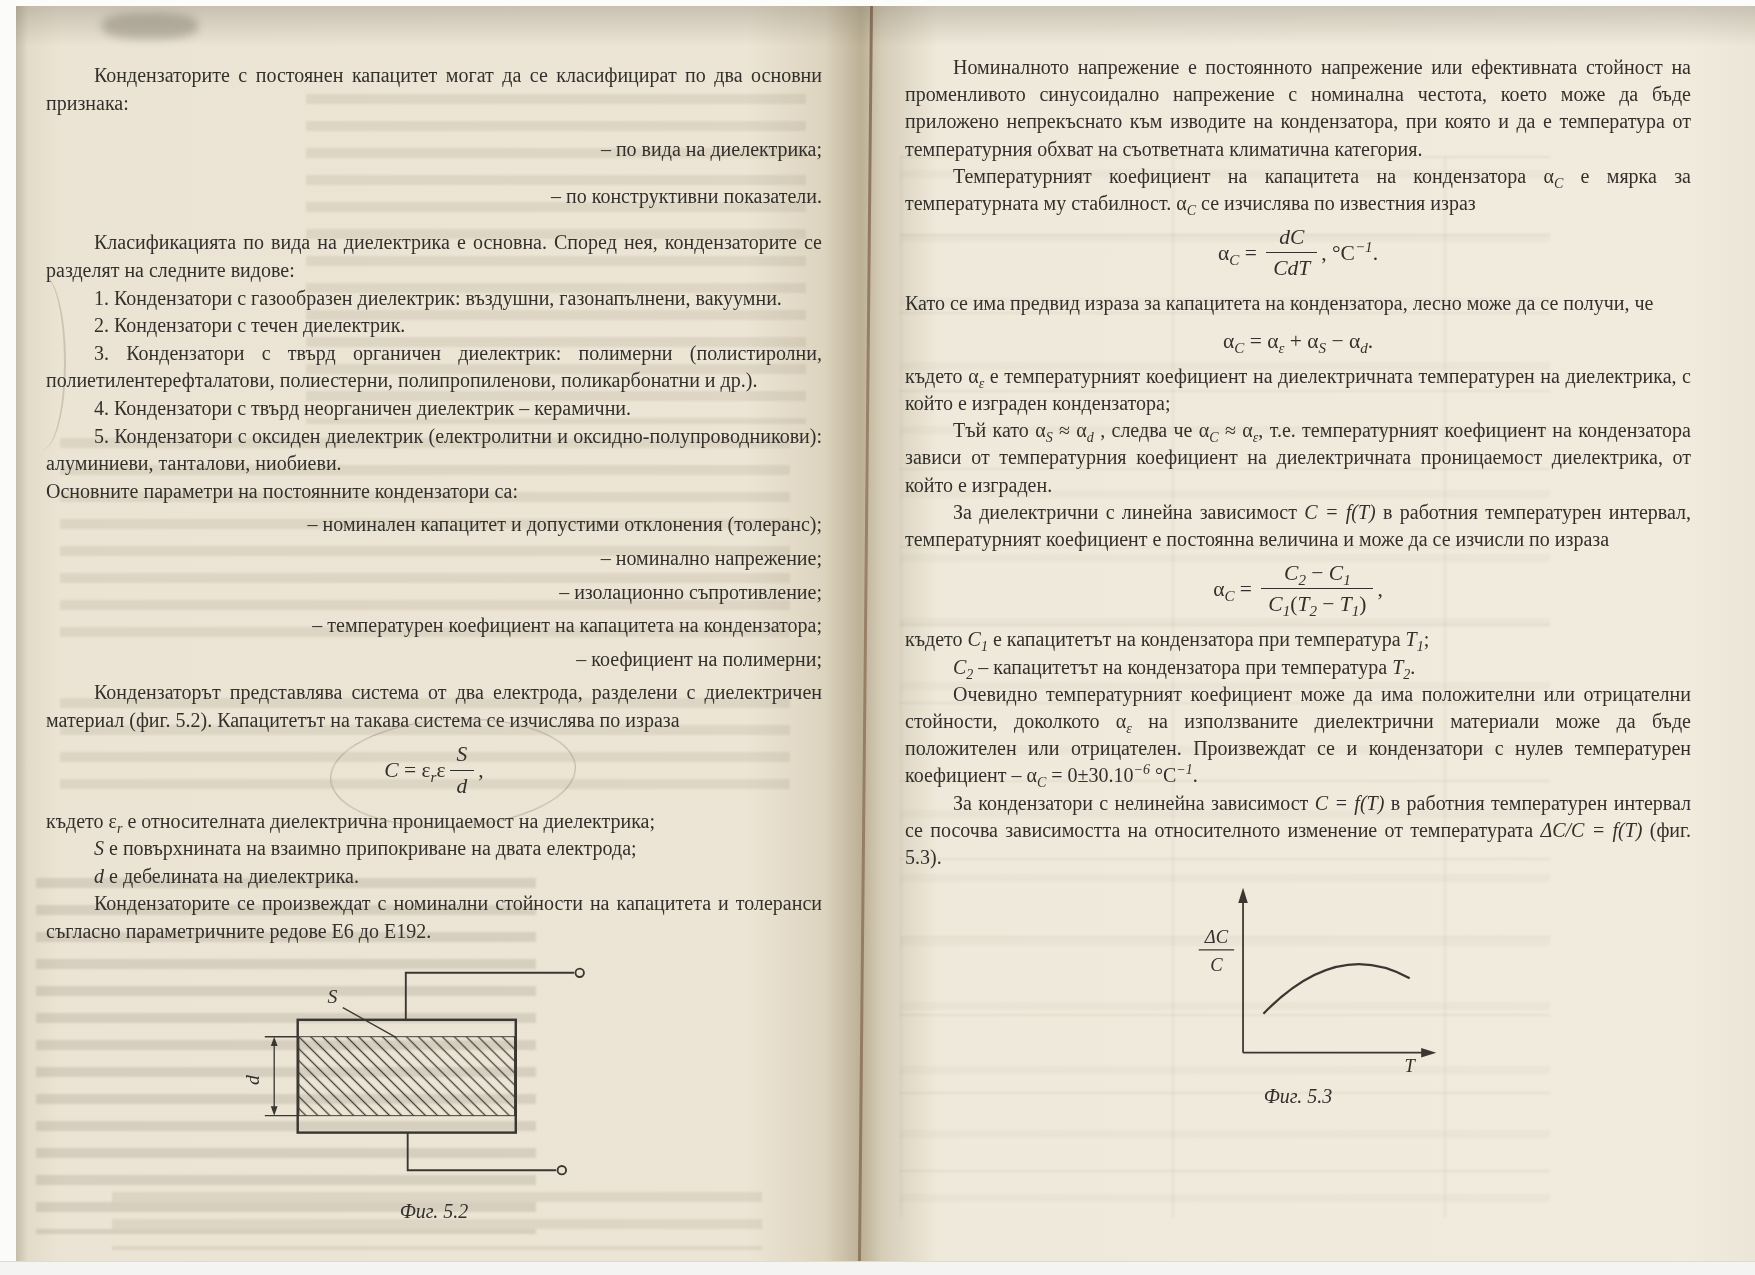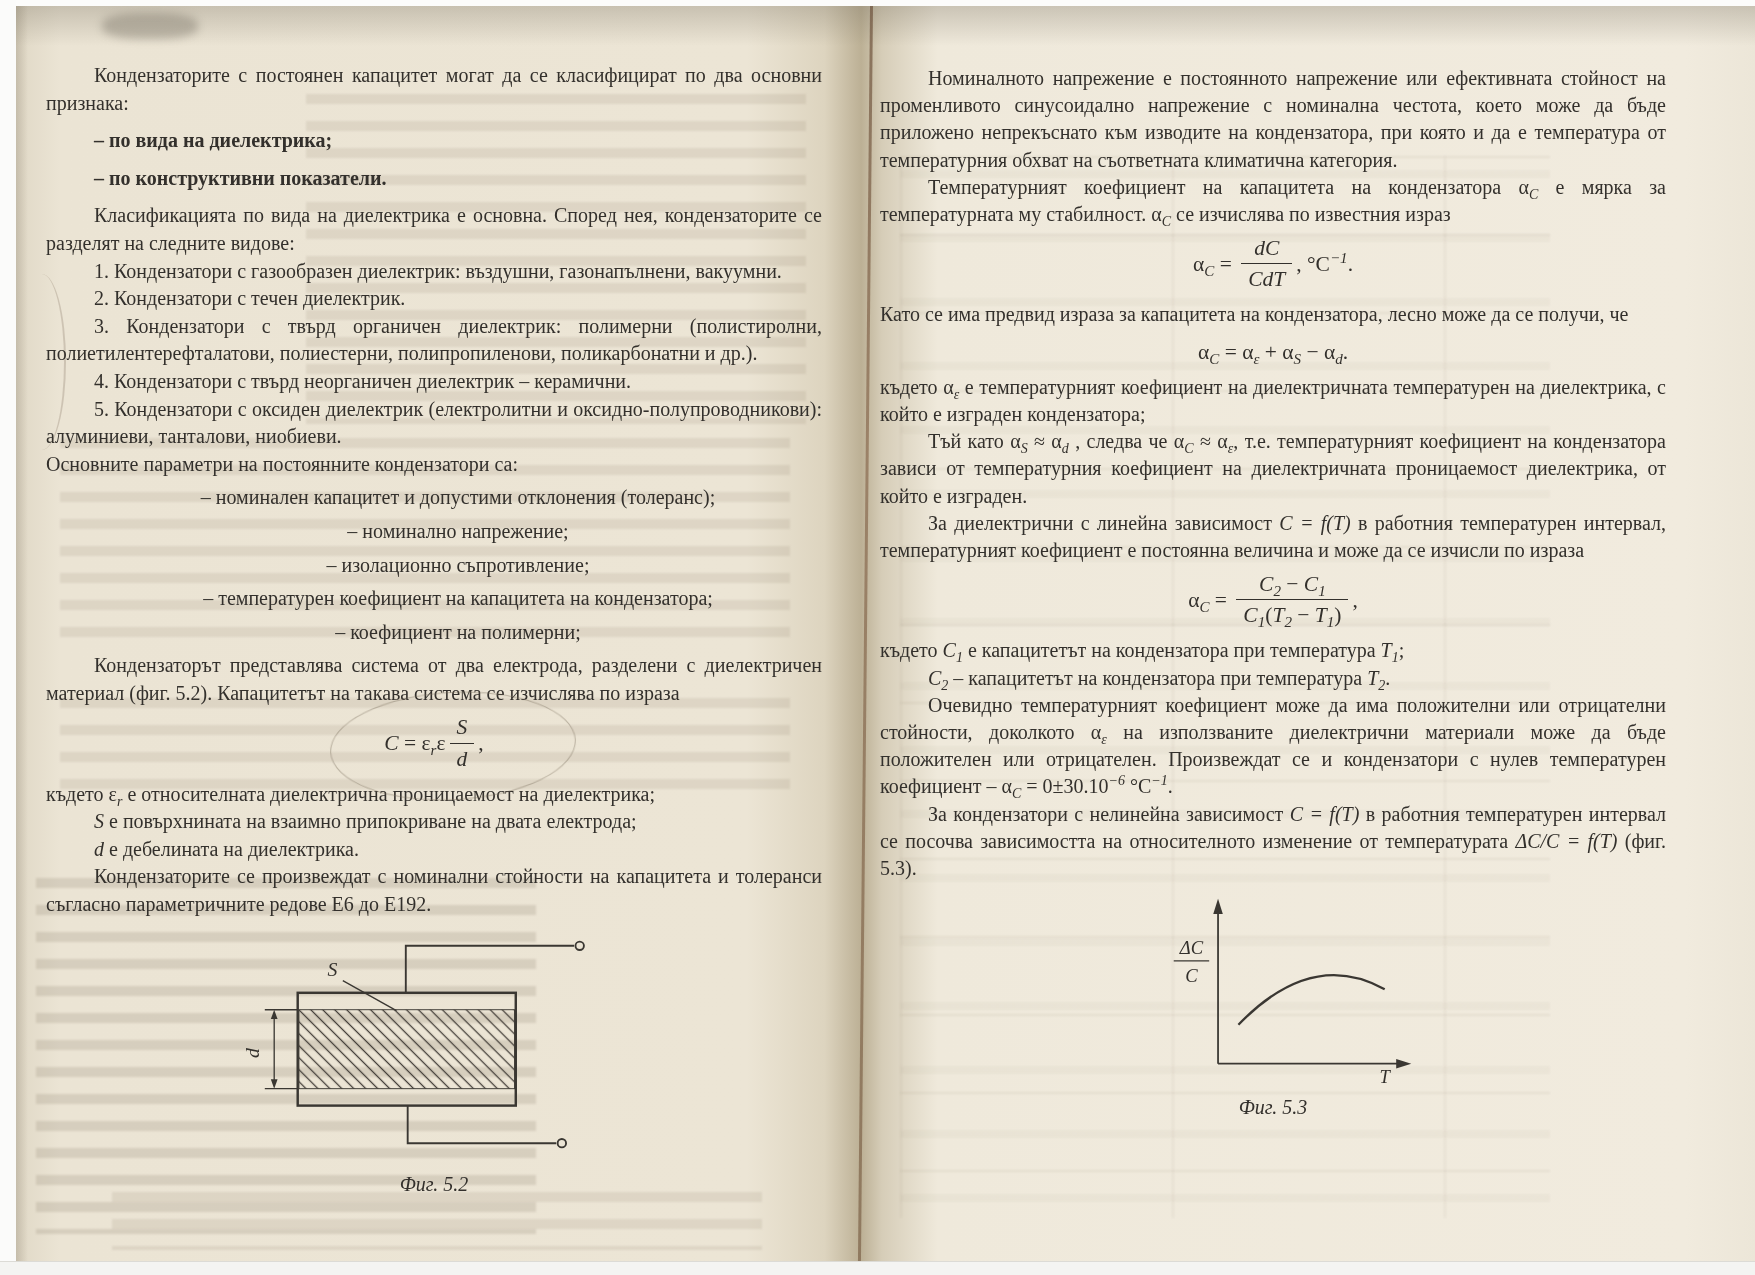--- a/index.html
+++ b/index.html
@@ -37,26 +37,26 @@
   .ghost.strong{background:repeating-linear-gradient(180deg,rgba(108,95,74,.16) 0 10px,rgba(108,95,74,0) 10px 27px);}
   .ghost-grid{position:absolute;pointer-events:none;filter:blur(.9px);opacity:.8;
     background-image:
       repeating-linear-gradient(180deg,rgba(108,95,74,.10) 0 1.6px,rgba(108,95,74,0) 1.6px 78px),
       repeating-linear-gradient(90deg,rgba(108,95,74,.09) 0 1.6px,rgba(108,95,74,0) 1.6px 272px),
       repeating-linear-gradient(180deg,rgba(108,95,74,.05) 14px 22px,rgba(108,95,74,0) 22px 78px);}
 
   
   .col{position:absolute;color:#33302c;font-size:20px;text-rendering:optimizeLegibility;}
   .col-left{left:30px;top:56px;width:776px;line-height:27.6px;}
-  .col-right{left:864px;top:48px;width:786px;line-height:27.2px;margin-top:11px;}
+  .col-right{left:889px;top:48px;width:786px;line-height:27.2px;}
 
   p{margin:0;text-align:justify;text-indent:48px;}
   p.ni{text-indent:0;}
-  p.li{text-align:left;margin:10px 0;font-weight:bold;}
-  p.li2{text-align:center;margin:6px 0;}
+  p.li{text-align:right;margin:19px 0;}
+  p.li2{text-align:right;margin:6px 0;}
   .it{font-style:italic;text-align:center;}
   sub,sup{font-size:.7em;line-height:0;font-style:italic;}
 
   .formula{position:relative;text-align:center;text-indent:0;font-size:21.5px;margin:10px 0 8px;}
   .formula .frac{display:inline-block;vertical-align:middle;text-align:center;
     line-height:1.12;margin:0 4px;position:relative;top:-2px;}
   .formula .fnum{display:block;padding:0 7px 3px;border-bottom:1.5px solid #33302c;}
   .formula .fden{display:block;padding:3px 7px 0;}
   .pencil-oval{position:absolute;left:50%;top:50%;width:244px;height:106px;
     margin:-53px 0 0 -104px;border:1.6px solid rgba(125,113,96,.45);border-radius:50%;

